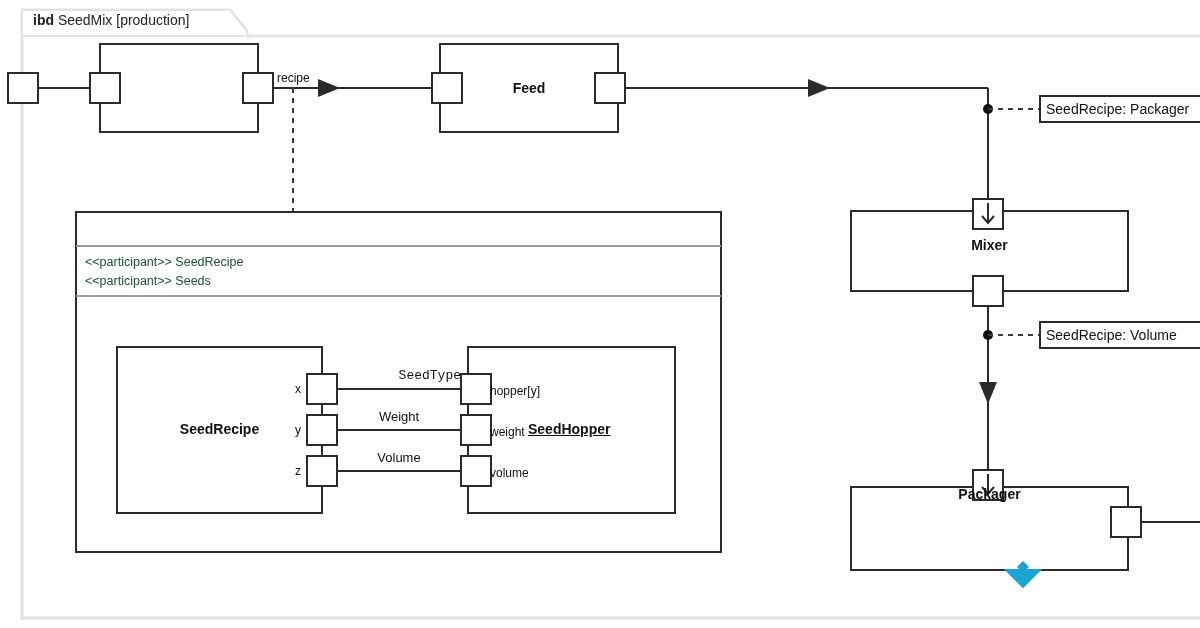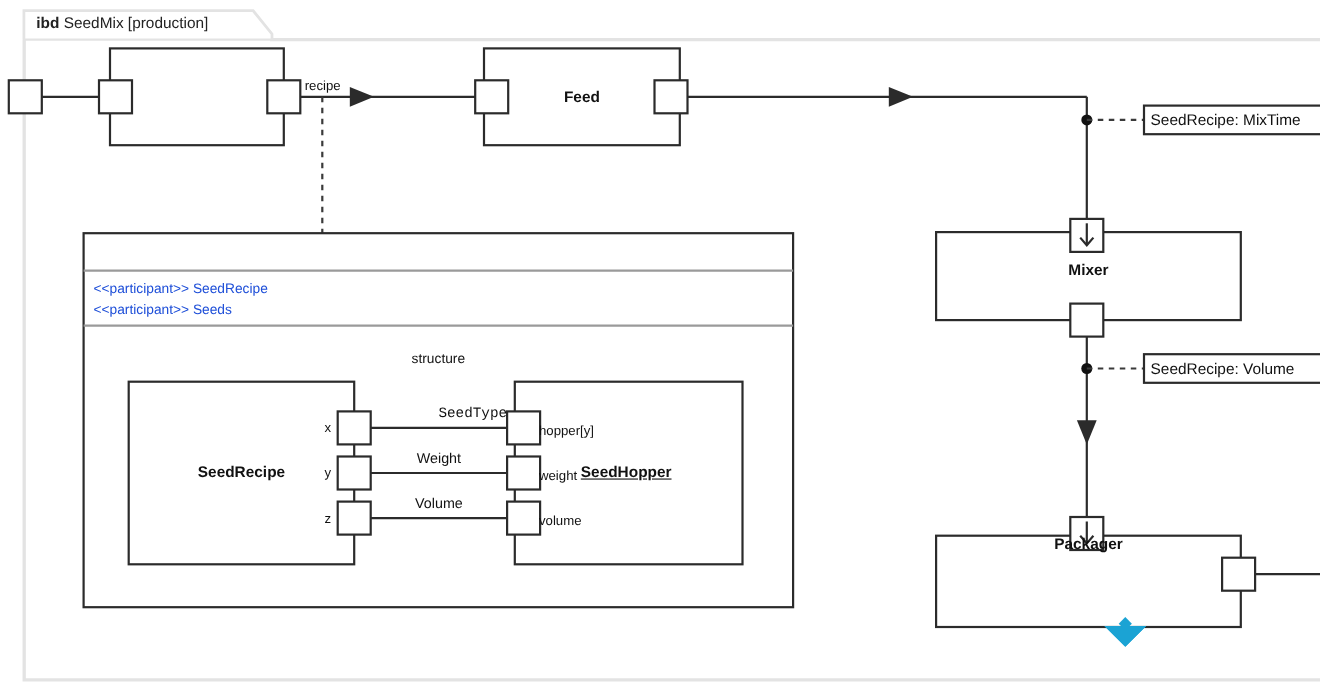--- a/index.html
+++ b/index.html
@@ -14,21 +14,21 @@
   svg#diagram{position:absolute;left:0;top:0;width:1200px;height:628px;}
 
   
   .lbl{position:absolute;white-space:nowrap;line-height:1;}
   .block-title{font-size:14px;font-weight:bold;color:#111;text-align:center;}
   .frame-tag{font-size:14px;color:#222;}
   .frame-tag b{font-weight:bold;}
   .port-lbl{font-size:12px;color:#111;}
   .conn-lbl{font-size:13px;color:#111;}
   .compart-title{font-size:14px;font-weight:bold;color:#111;text-align:center;}
-  .compart-line{font-size:12.5px;color:#1d4ed8;}
+  .compart-line{font-size:12.5px;color:#14532d;}
   .struct-lbl{font-size:12.5px;color:#111;}
   .value-lbl{font-size:14px;color:#111;}
   .small-port{font-size:12px;color:#111;}
 </style>
 </head>
 <body>
 
 <div id="canvas">
 
   <svg id="diagram" xmlns="http://www.w3.org/2000/svg">
@@ -182,28 +182,27 @@
 
 
   <div class="lbl port-lbl" style="left:277px;top:72px;">recipe</div>
 
   <div class="lbl block-title" style="left:440px;top:81px;width:178px;">Feed</div>
 
   <div class="lbl block-title" style="left:851px;top:238px;width:277px;">Mixer</div>
 
   <div class="lbl block-title" style="left:851px;top:487px;width:277px;">Packager</div>
 
-  <div class="lbl value-lbl" style="left:1046px;top:102px;">SeedRecipe: MixTime</div>
+  <div class="lbl value-lbl" style="left:1046px;top:102px;">SeedRecipe: Packager</div>
   <div class="lbl value-lbl" style="left:1046px;top:328px;">SeedRecipe: Volume</div>
 
 
   <div class="lbl compart-line" style="left:85px;top:256px;">&lt;&lt;participant&gt;&gt; SeedRecipe</div>
   <div class="lbl compart-line" style="left:85px;top:275px;">&lt;&lt;participant&gt;&gt; Seeds</div>
 
-  <div class="lbl struct-lbl" style="left:76px;top:320px;width:645px;text-align:center;">structure</div>
 
   <div class="lbl block-title" style="left:117px;top:422px;width:205px;">SeedRecipe</div>
   <div class="lbl block-title" style="left:528px;top:422px;text-decoration:underline;">SeedHopper</div>
 
   <div class="lbl small-port" style="left:295px;top:383px;">x</div>
   <div class="lbl small-port" style="left:295px;top:424px;">y</div>
   <div class="lbl small-port" style="left:295px;top:465px;">z</div>
 
   <div class="lbl small-port" style="left:490px;top:385px;">hopper[y]</div>
   <div class="lbl small-port" style="left:490px;top:426px;">weight</div>

